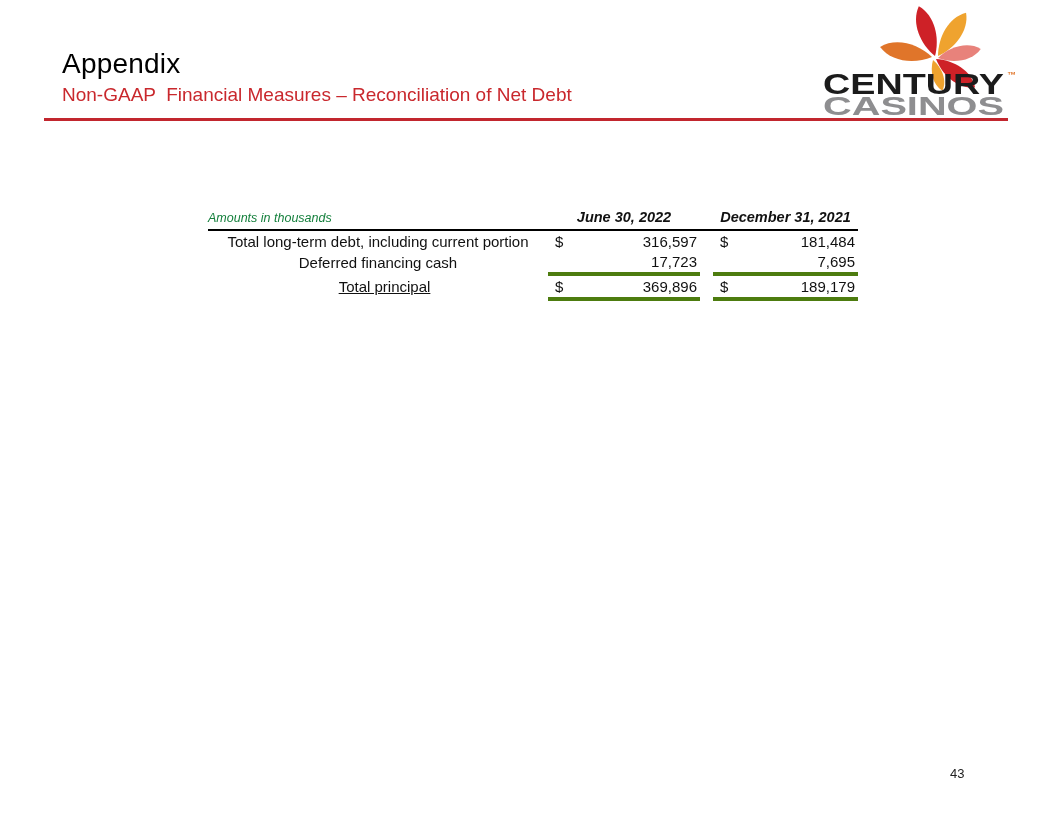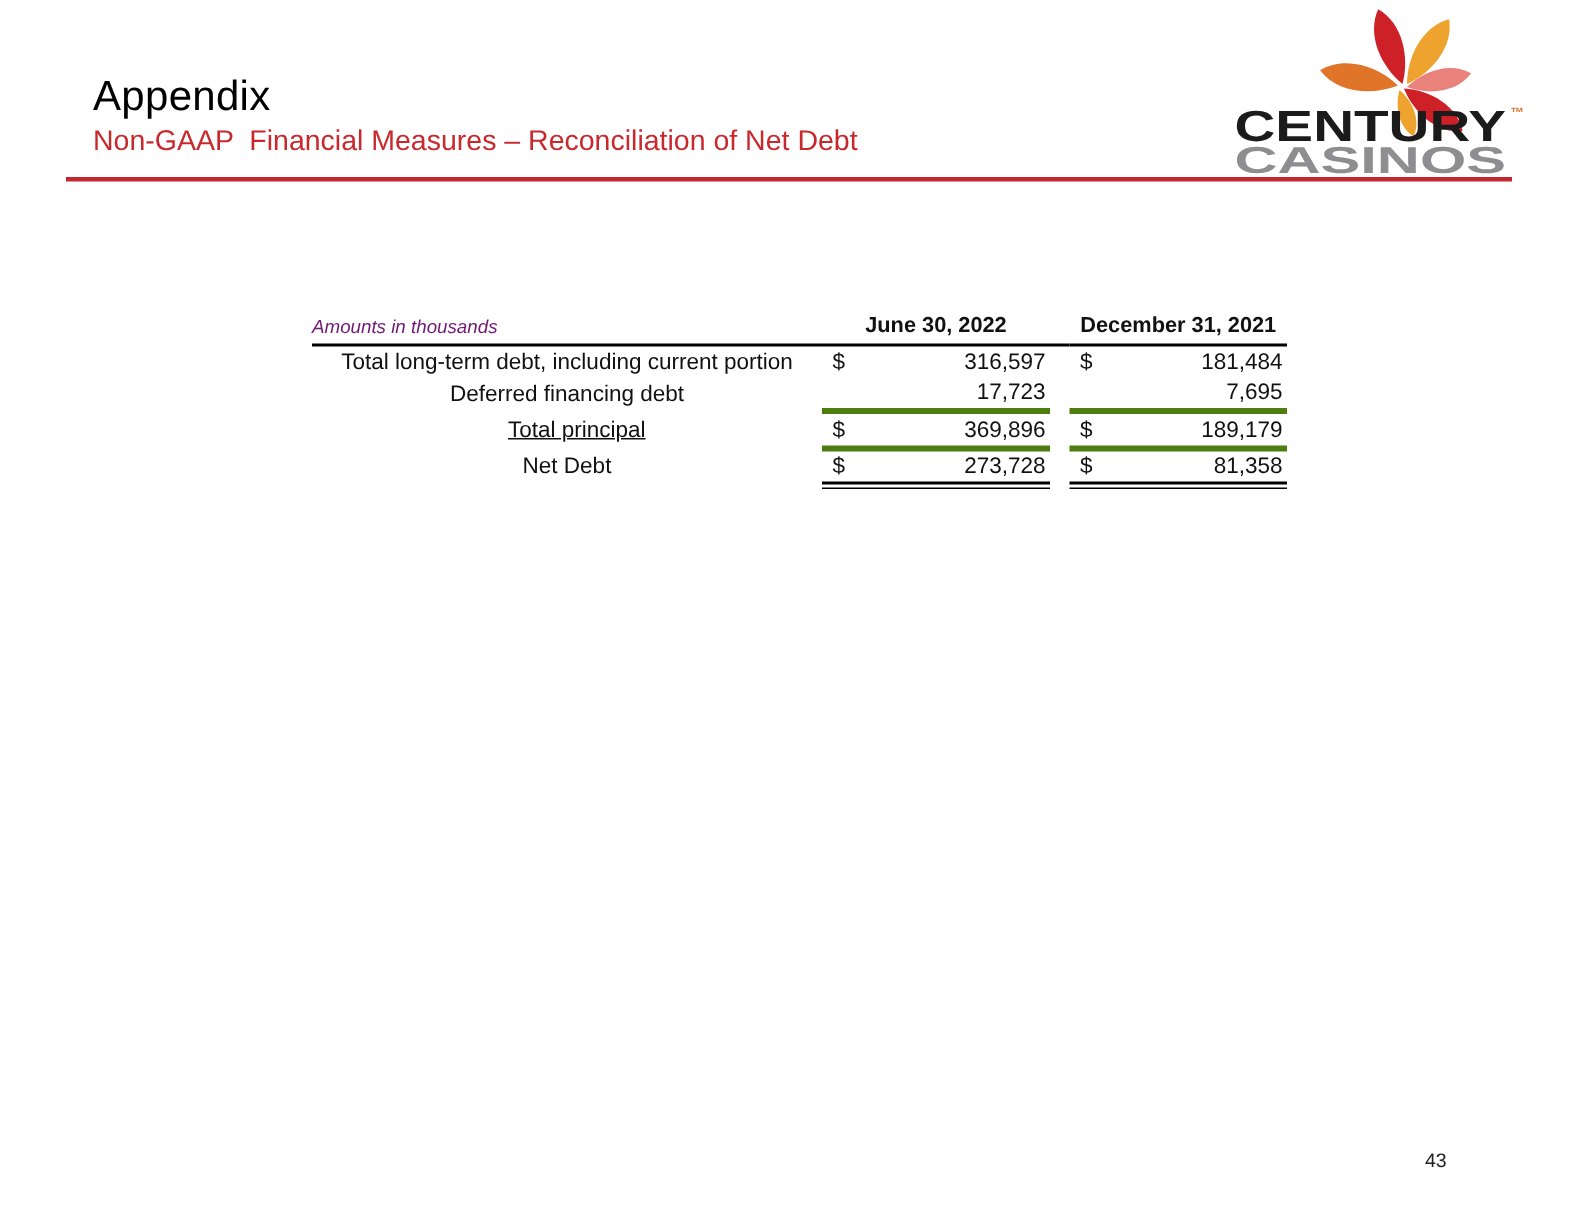--- a/index.html
+++ b/index.html
@@ -44,22 +44,22 @@
     font-size: 15px; color: #111;
   }
   table.fin col.c-label  { width: 340px; }
   table.fin col.c-money  { width: 152px; }
   table.fin col.c-gap    { width: 13px;  }
   table.fin col.c-money2 { width: 145px; }
   table.fin td { padding: 0; height: 20.5px; vertical-align: middle; }
 
   tr.hdr td { height: 26px; vertical-align: bottom; padding-bottom: 4px; }
   tr.hdr td { border-bottom: 2px solid #000; }
-  td.note { font-style: italic; font-size: 12.5px; color: #701a75; }
-  td.colhead { font-weight: bold; font-size: 14.5px; text-align: center; white-space: nowrap; }
+  td.note { font-style: italic; font-size: 12.5px; color: #15803d; }
+  td.colhead { font-weight: bold; font-size: 14.5px; text-align: center; white-space: nowrap; font-style: italic; }
 
   td.lbl { white-space: nowrap; overflow: hidden; text-align: center; }
   td.lbl.ind .lbl-text { padding-left: 13px; text-decoration: underline; }
   td.num .cellflex {
     display: flex; justify-content: space-between; align-items: baseline;
     padding: 0 3px 0 7px;
   }
   td.num { white-space: nowrap; }
   td.u  { border-bottom: 4px solid #4d7c0f; }
   td.uu { border-bottom: 2.5px solid #000; position: relative; }
@@ -125,21 +125,21 @@
         <td></td>
         <td class="num">
             <div class="cellflex">
               <span>$</span>
               <span>181,484</span>
             </div>
           </td>
       </tr>
 
       <tr>
-        <td class="lbl"><span class="lbl-text">Deferred financing debt</span></td>
+        <td class="lbl"><span class="lbl-text">Deferred financing cash</span></td>
         <td class="num u">
             <div class="cellflex">
               <span></span>
               <span>17,723</span>
             </div>
           </td>
         <td></td>
         <td class="num u">
             <div class="cellflex">
               <span></span>
@@ -159,33 +159,17 @@
         <td></td>
         <td class="num u">
             <div class="cellflex">
               <span>$</span>
               <span>189,179</span>
             </div>
           </td>
       </tr>
 
 
-      <tr>
-        <td class="lbl"><span class="lbl-text">Net Debt</span></td>
-        <td class="num uu">
-            <div class="cellflex">
-              <span>$</span>
-              <span>273,728</span>
-            </div>
-          </td>
-        <td></td>
-        <td class="num uu">
-            <div class="cellflex">
-              <span>$</span>
-              <span>81,358</span>
-            </div>
-          </td>
-      </tr>
     </tbody>
   </table>
 </div>
 
 <div class="page-number">43</div>
 
 </body></html>

